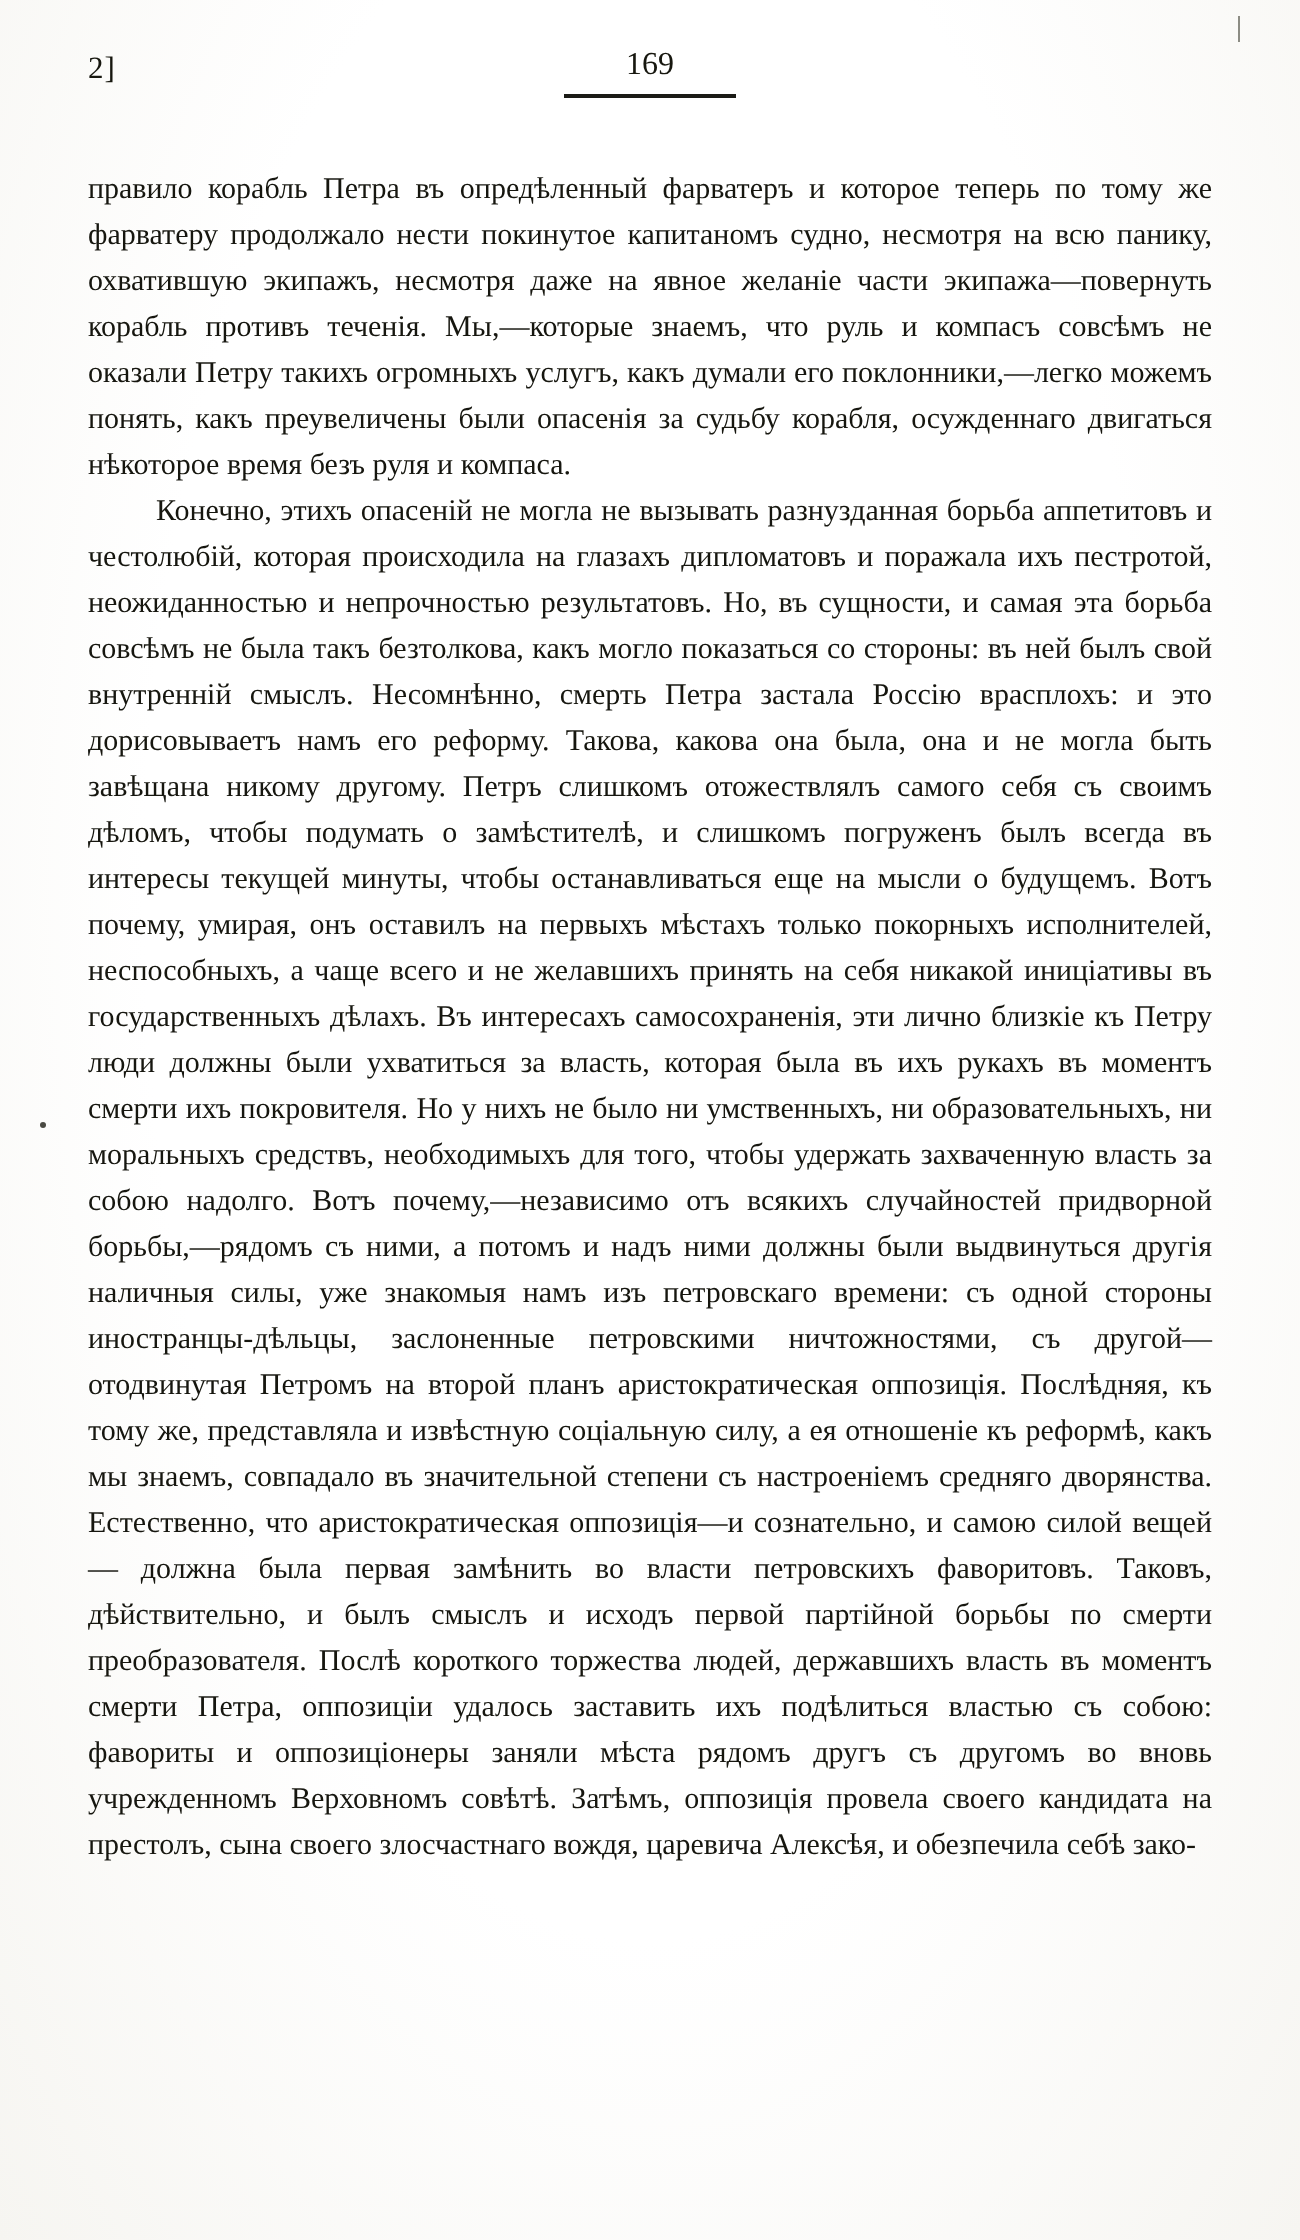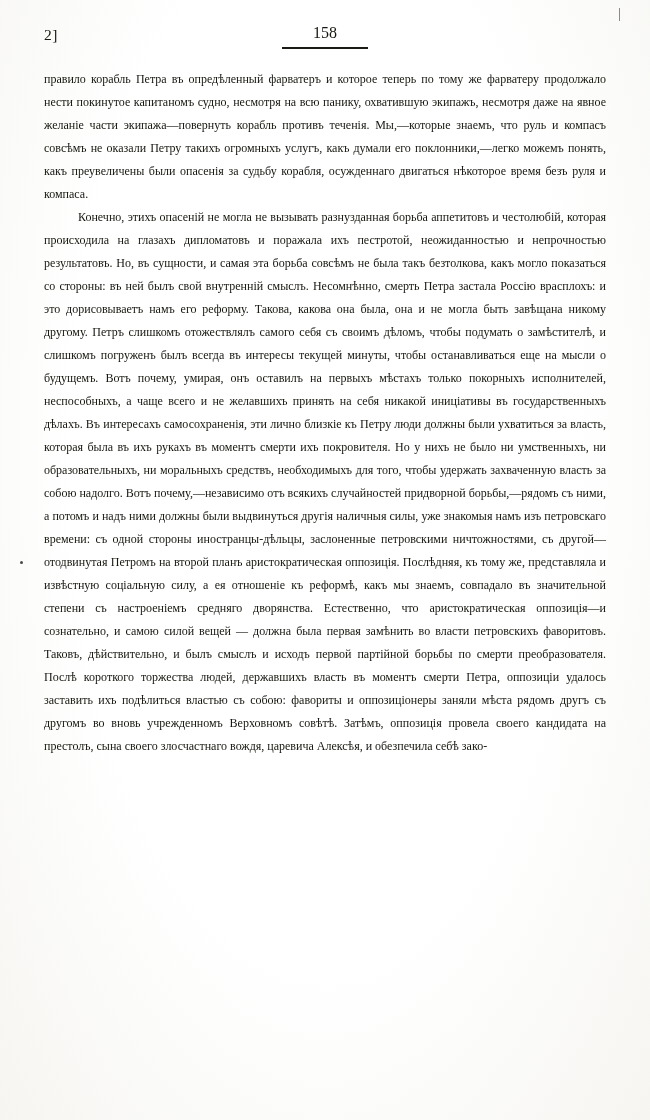--- a/index.html
+++ b/index.html
@@ -64,24 +64,24 @@
   .corner-mark {
     position: absolute;
     top: 8px;
     right: 30px;
     width: 1.5px;
     height: 13px;
     background: #8c8c84;
   }
   .body-text {
     position: absolute;
-    top: 68px;
+    top: 84px;
     left: 44px;
     width: 562px;
-    font-size: 12px;
+    font-size: 15px;
     line-height: 23.0px;
     text-align: justify;
     text-justify: inter-word;
     color: #16160f;
     -webkit-font-smoothing: none;
   }
   .body-text p {
     margin: 0;
   }
   .body-text p.indent {
@@ -99,21 +99,21 @@
 </style>
 </head>
 <body>
 
 <div class="page">
 
   <div class="corner-mark"></div>
 
   <div class="header">
     <div class="folio-left">2]</div>
-    <div class="folio-center">158</div>
+    <div class="folio-center">169</div>
     <div class="rule"></div>
   </div>
 
   <div class="side-dot"></div>
 
   <div class="body-text">
     <p>правило корабль Петра въ опредѣленный фарватеръ и которое теперь по тому же фарватеру продолжало нести покинутое капитаномъ судно, несмотря на всю панику, охватившую экипажъ, несмотря даже на явное желаніе части экипажа—повернуть корабль противъ теченія. Мы,—которые знаемъ, что руль и компасъ совсѣмъ не оказали Петру такихъ огромныхъ услугъ, какъ думали его поклонники,—легко можемъ понять, какъ преувеличены были опасенія за судьбу корабля, осужденнаго двигаться нѣкоторое время безъ руля и компаса.</p>
     <p class="indent">Конечно, этихъ опасеній не могла не вызывать разнузданная борьба аппетитовъ и честолюбій, которая происходила на глазахъ дипломатовъ и поражала ихъ пестротой, неожиданностью и непрочностью результатовъ. Но, въ сущности, и самая эта борьба совсѣмъ не была такъ безтолкова, какъ могло показаться со стороны: въ ней былъ свой внутренній смыслъ. Несомнѣнно, смерть Петра застала Россію врасплохъ: и это дорисовываетъ намъ его реформу. Такова, какова она была, она и не могла быть завѣщана никому другому. Петръ слишкомъ отожествлялъ самого себя съ своимъ дѣломъ, чтобы подумать о замѣстителѣ, и слишкомъ погруженъ былъ всегда въ интересы текущей минуты, чтобы останавливаться еще на мысли о будущемъ. Вотъ почему, умирая, онъ оставилъ на первыхъ мѣстахъ только покорныхъ исполнителей, неспособныхъ, а чаще всего и не желавшихъ принять на себя никакой иниціативы въ государственныхъ дѣлахъ. Въ интересахъ самосохраненія, эти лично близкіе къ Петру люди должны были ухватиться за власть, которая была въ ихъ рукахъ въ моментъ смерти ихъ покровителя. Но у нихъ не было ни умственныхъ, ни образовательныхъ, ни моральныхъ средствъ, необходимыхъ для того, чтобы удержать захваченную власть за собою надолго. Вотъ почему,—независимо отъ всякихъ случайностей придворной борьбы,—рядомъ съ ними, а потомъ и надъ ними должны были выдвинуться другія наличныя силы, уже знакомыя намъ изъ петровскаго времени: съ одной стороны иностранцы-дѣльцы, заслоненные петровскими ничтожностями, съ другой—отодвинутая Петромъ на второй планъ аристократическая оппозиція. Послѣдняя, къ тому же, представляла и извѣстную соціальную силу, а ея отношеніе къ реформѣ, какъ мы знаемъ, совпадало въ значительной степени съ настроеніемъ средняго дворянства. Естественно, что аристократическая оппозиція—и сознательно, и самою силой вещей — должна была первая замѣнить во власти петровскихъ фаворитовъ. Таковъ, дѣйствительно, и былъ смыслъ и исходъ первой партійной борьбы по смерти преобразователя. Послѣ короткого торжества людей, державшихъ власть въ моментъ смерти Петра, оппозиціи удалось заставить ихъ подѣлиться властью съ собою: фавориты и оппозиціонеры заняли мѣста рядомъ другъ съ другомъ во вновь учрежденномъ Верховномъ совѣтѣ. Затѣмъ, оппозиція провела своего кандидата на престолъ, сына своего злосчастнаго вождя, царевича Алексѣя, и обезпечила себѣ зако-</p>
   </div>
 

